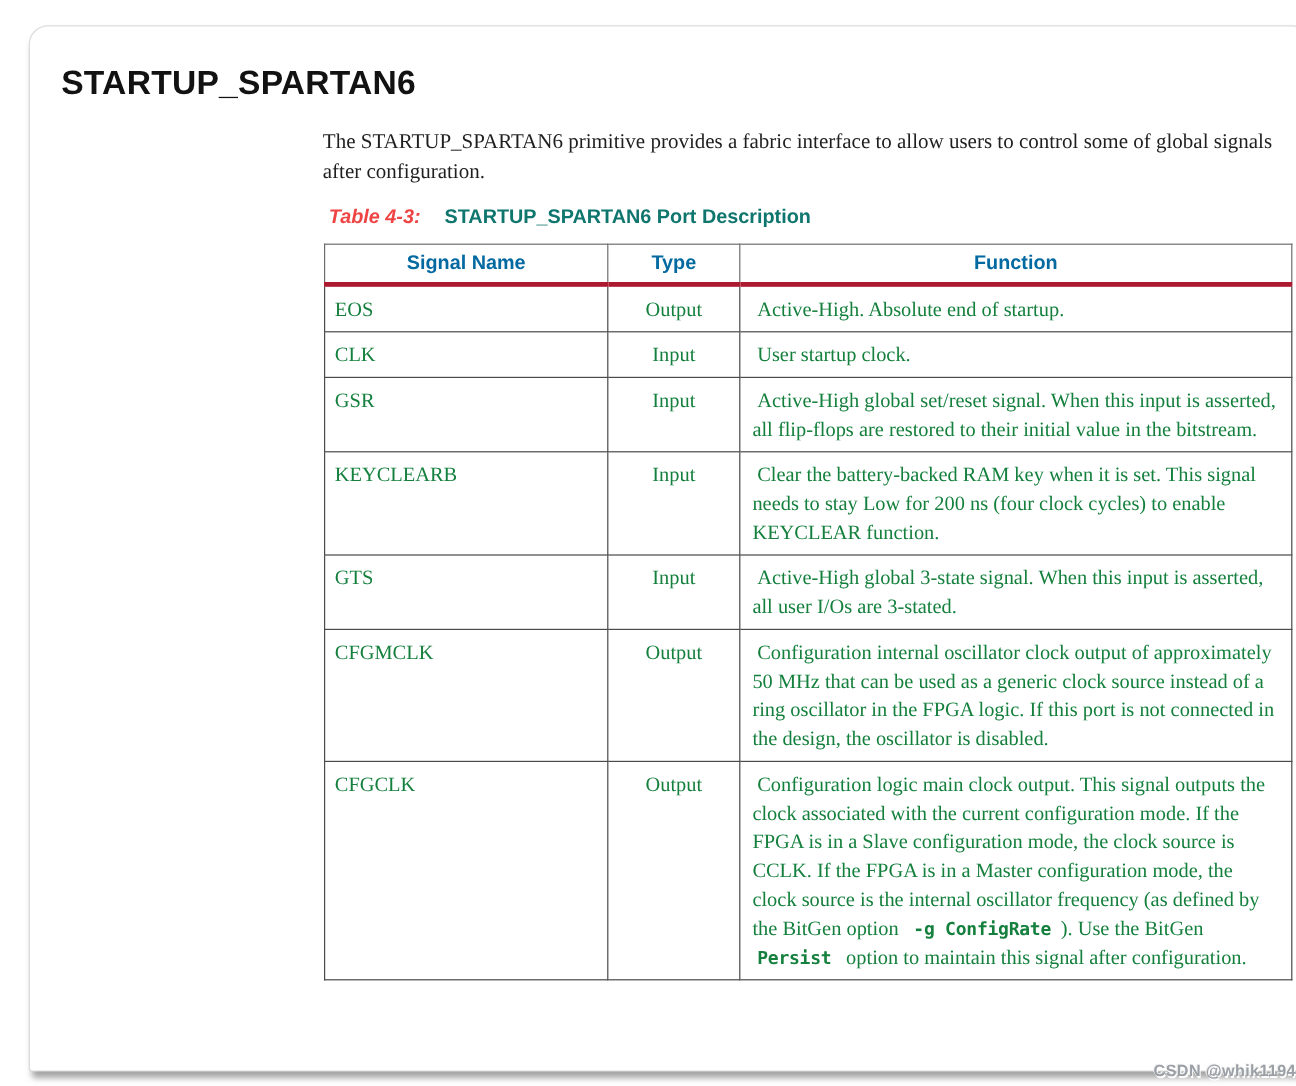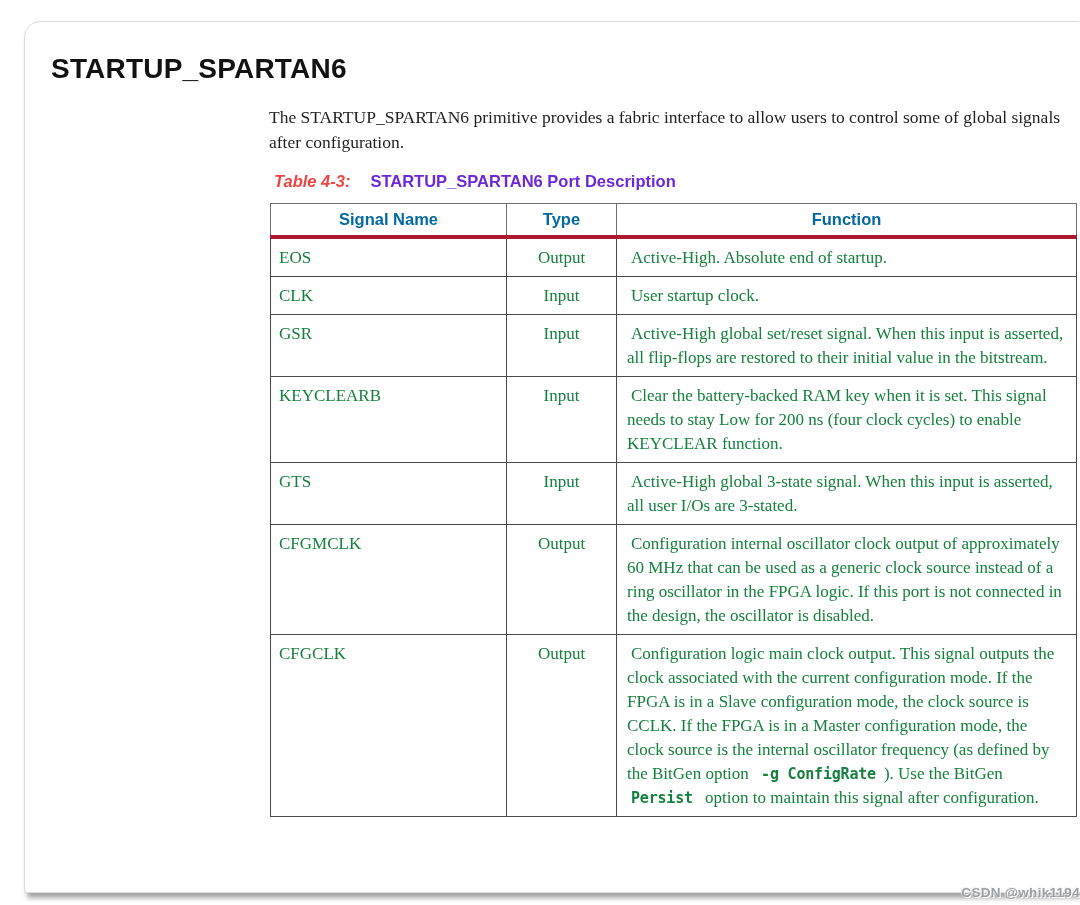--- a/index.html
+++ b/index.html
@@ -43,21 +43,21 @@
     white-space: nowrap;
   }
   .table-caption .cap-label {
     font-style: italic;
     font-weight: bold;
     margin-right: 16px;
     color: #ef4444;
   }
   .table-caption .cap-title {
     font-weight: bold;
-    color: #6d28d9;
+    color: #0f766e;
   }
 
   table.port-table {
     position: absolute;
     left: 241px; top: 177px;
     width: 806px;
     border-collapse: collapse;
     table-layout: fixed;
     background: #ffffff;
   }
@@ -163,21 +163,21 @@
 
   <tr>
     <td class="cell-signal">GTS</td>
     <td class="cell-type">Input</td>
     <td class="cell-func"><span class="plain">Active-High global 3-state signal. When this input is asserted, all user I/Os are 3-stated.</span></td>
   </tr>
 
   <tr>
     <td class="cell-signal">CFGMCLK</td>
     <td class="cell-type">Output</td>
-    <td class="cell-func"><span class="plain">Configuration internal oscillator clock output of approximately 60 MHz that can be used as a generic clock source instead of a ring oscillator in the FPGA logic. If this port is not connected in the design, the oscillator is disabled.</span></td>
+    <td class="cell-func"><span class="plain">Configuration internal oscillator clock output of approximately 50 MHz that can be used as a generic clock source instead of a ring oscillator in the FPGA logic. If this port is not connected in the design, the oscillator is disabled.</span></td>
   </tr>
 
   <tr>
     <td class="cell-signal">CFGCLK</td>
     <td class="cell-type">Output</td>
     <td class="cell-func"><span class="plain">Configuration logic main clock output. This signal outputs the clock associated with the current configuration mode. If the FPGA is in a Slave configuration mode, the clock source is CCLK. If the FPGA is in a Master configuration mode, the clock source is the internal oscillator frequency (as defined by the BitGen option </span><span class="code">-g ConfigRate</span><span class="plain">). Use the BitGen </span><span class="code">Persist</span><span class="plain"> option to maintain this signal after configuration.</span></td>
   </tr>
 </tbody>
   </table>
 

